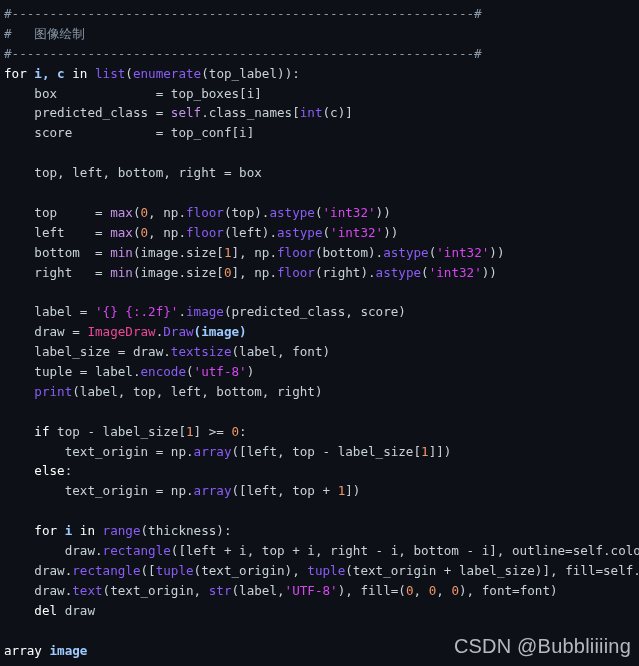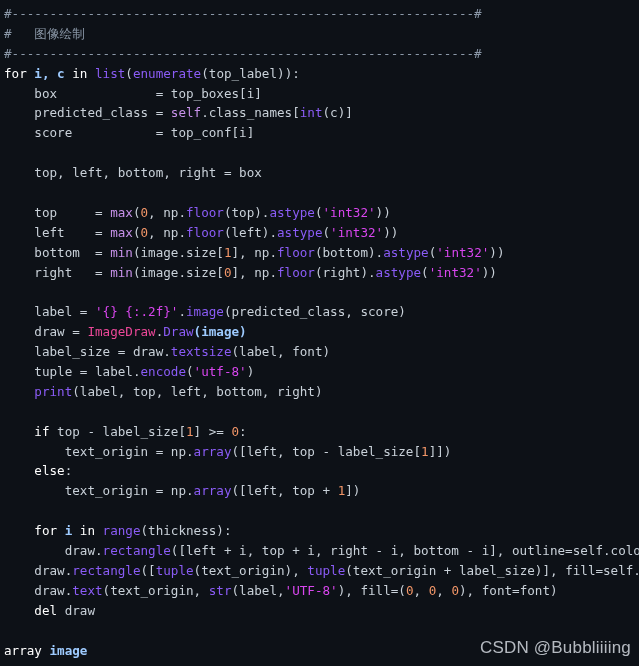--- a/index.html
+++ b/index.html
@@ -42,21 +42,21 @@
   .t-str  { color: #d946ef; }  
   .t-num  { color: #f29668; }  
   .t-cls  { color: #ec4899; }  
   .t-pn   { color: #c9d1d9; }  
 
   #watermark {
     position: absolute;
     right: 8px;
     bottom: 8px;
     font-family: "Liberation Sans", sans-serif;
-    font-size: 17px;
+    font-size: 20px;
     color: #c3c8cf;
     opacity: 0.92;
     letter-spacing: 0.2px;
   }
 </style>
 </head>
 <body>
 
 <div id="code-editor">
 

